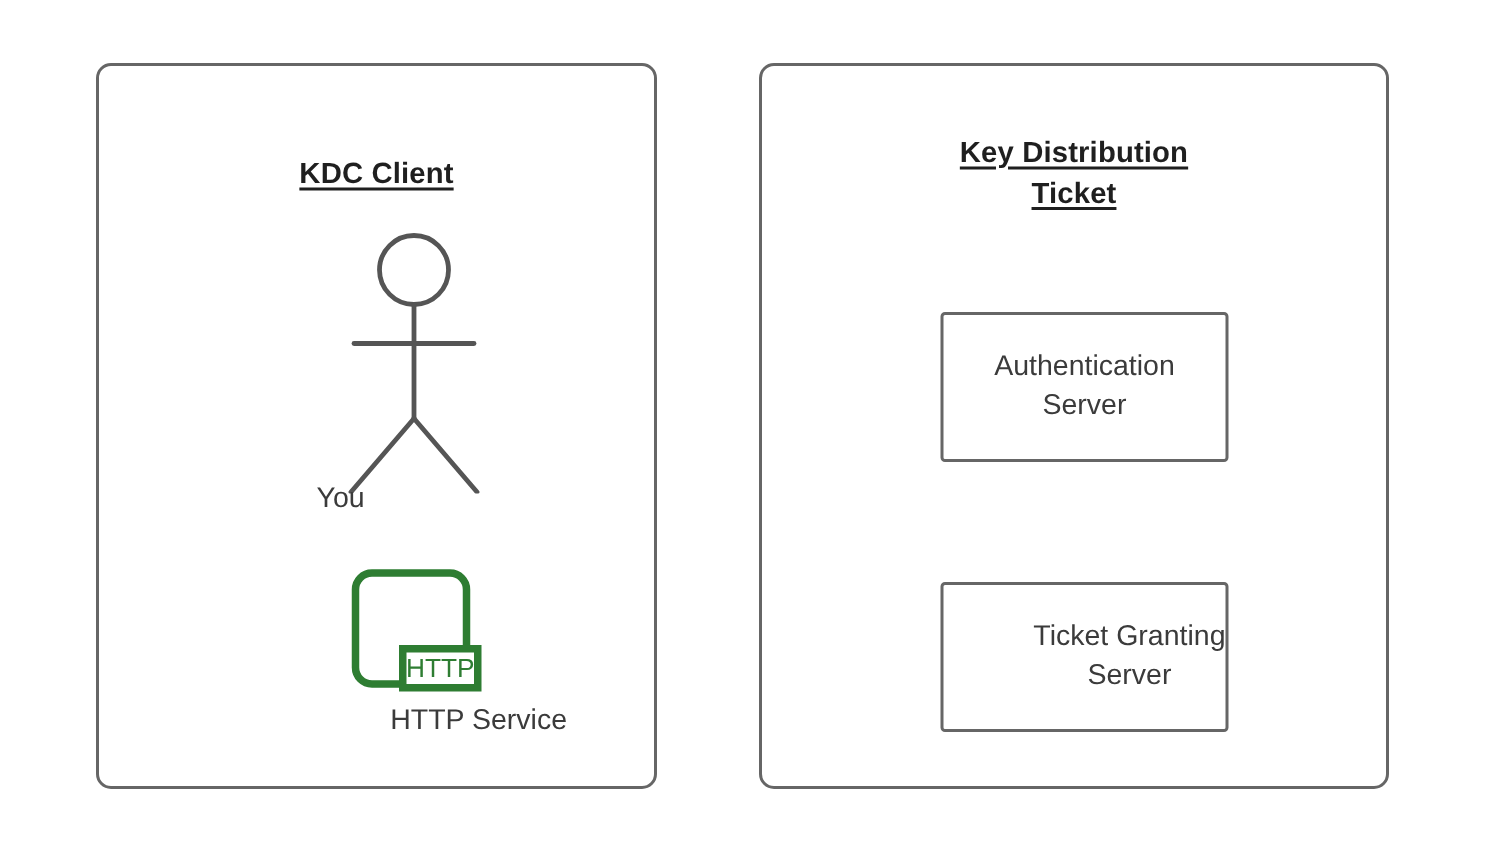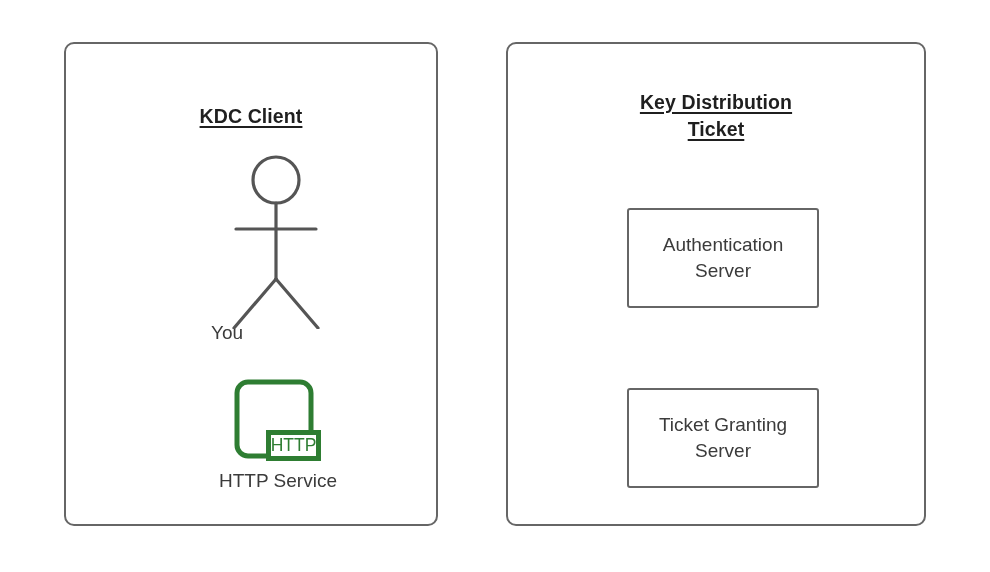--- a/index.html
+++ b/index.html
@@ -80,20 +80,21 @@
     left: 119px;
     top: 164px;
     width: 192px;
     height: 100px;
   }
   #box-tgs-server {
     left: 119px;
     top: 344px;
     width: 192px;
     height: 100px;
+    justify-content: flex-end;
   }
 
   
   #actor-you {
     position: absolute;
     left: 145px;
     top: 110px;
     width: 130px;
     height: 240px;
   }
@@ -122,21 +123,21 @@
     height: 86px;
     margin: 0 auto;
     text-align: center;
   }
   #http-icon svg { display: block; }
   #http-service-label {
     position: absolute;
     left: 0;
     right: 0;
     top: 92px;
-    text-align: center;
+    text-align: right;
     font-size: 19px;
     color: #3b3b3b;
   }
 </style>
 </head>
 <body>
 
 <div id="canvas">
 
   <div class="panel" id="panel-kdc-client">

